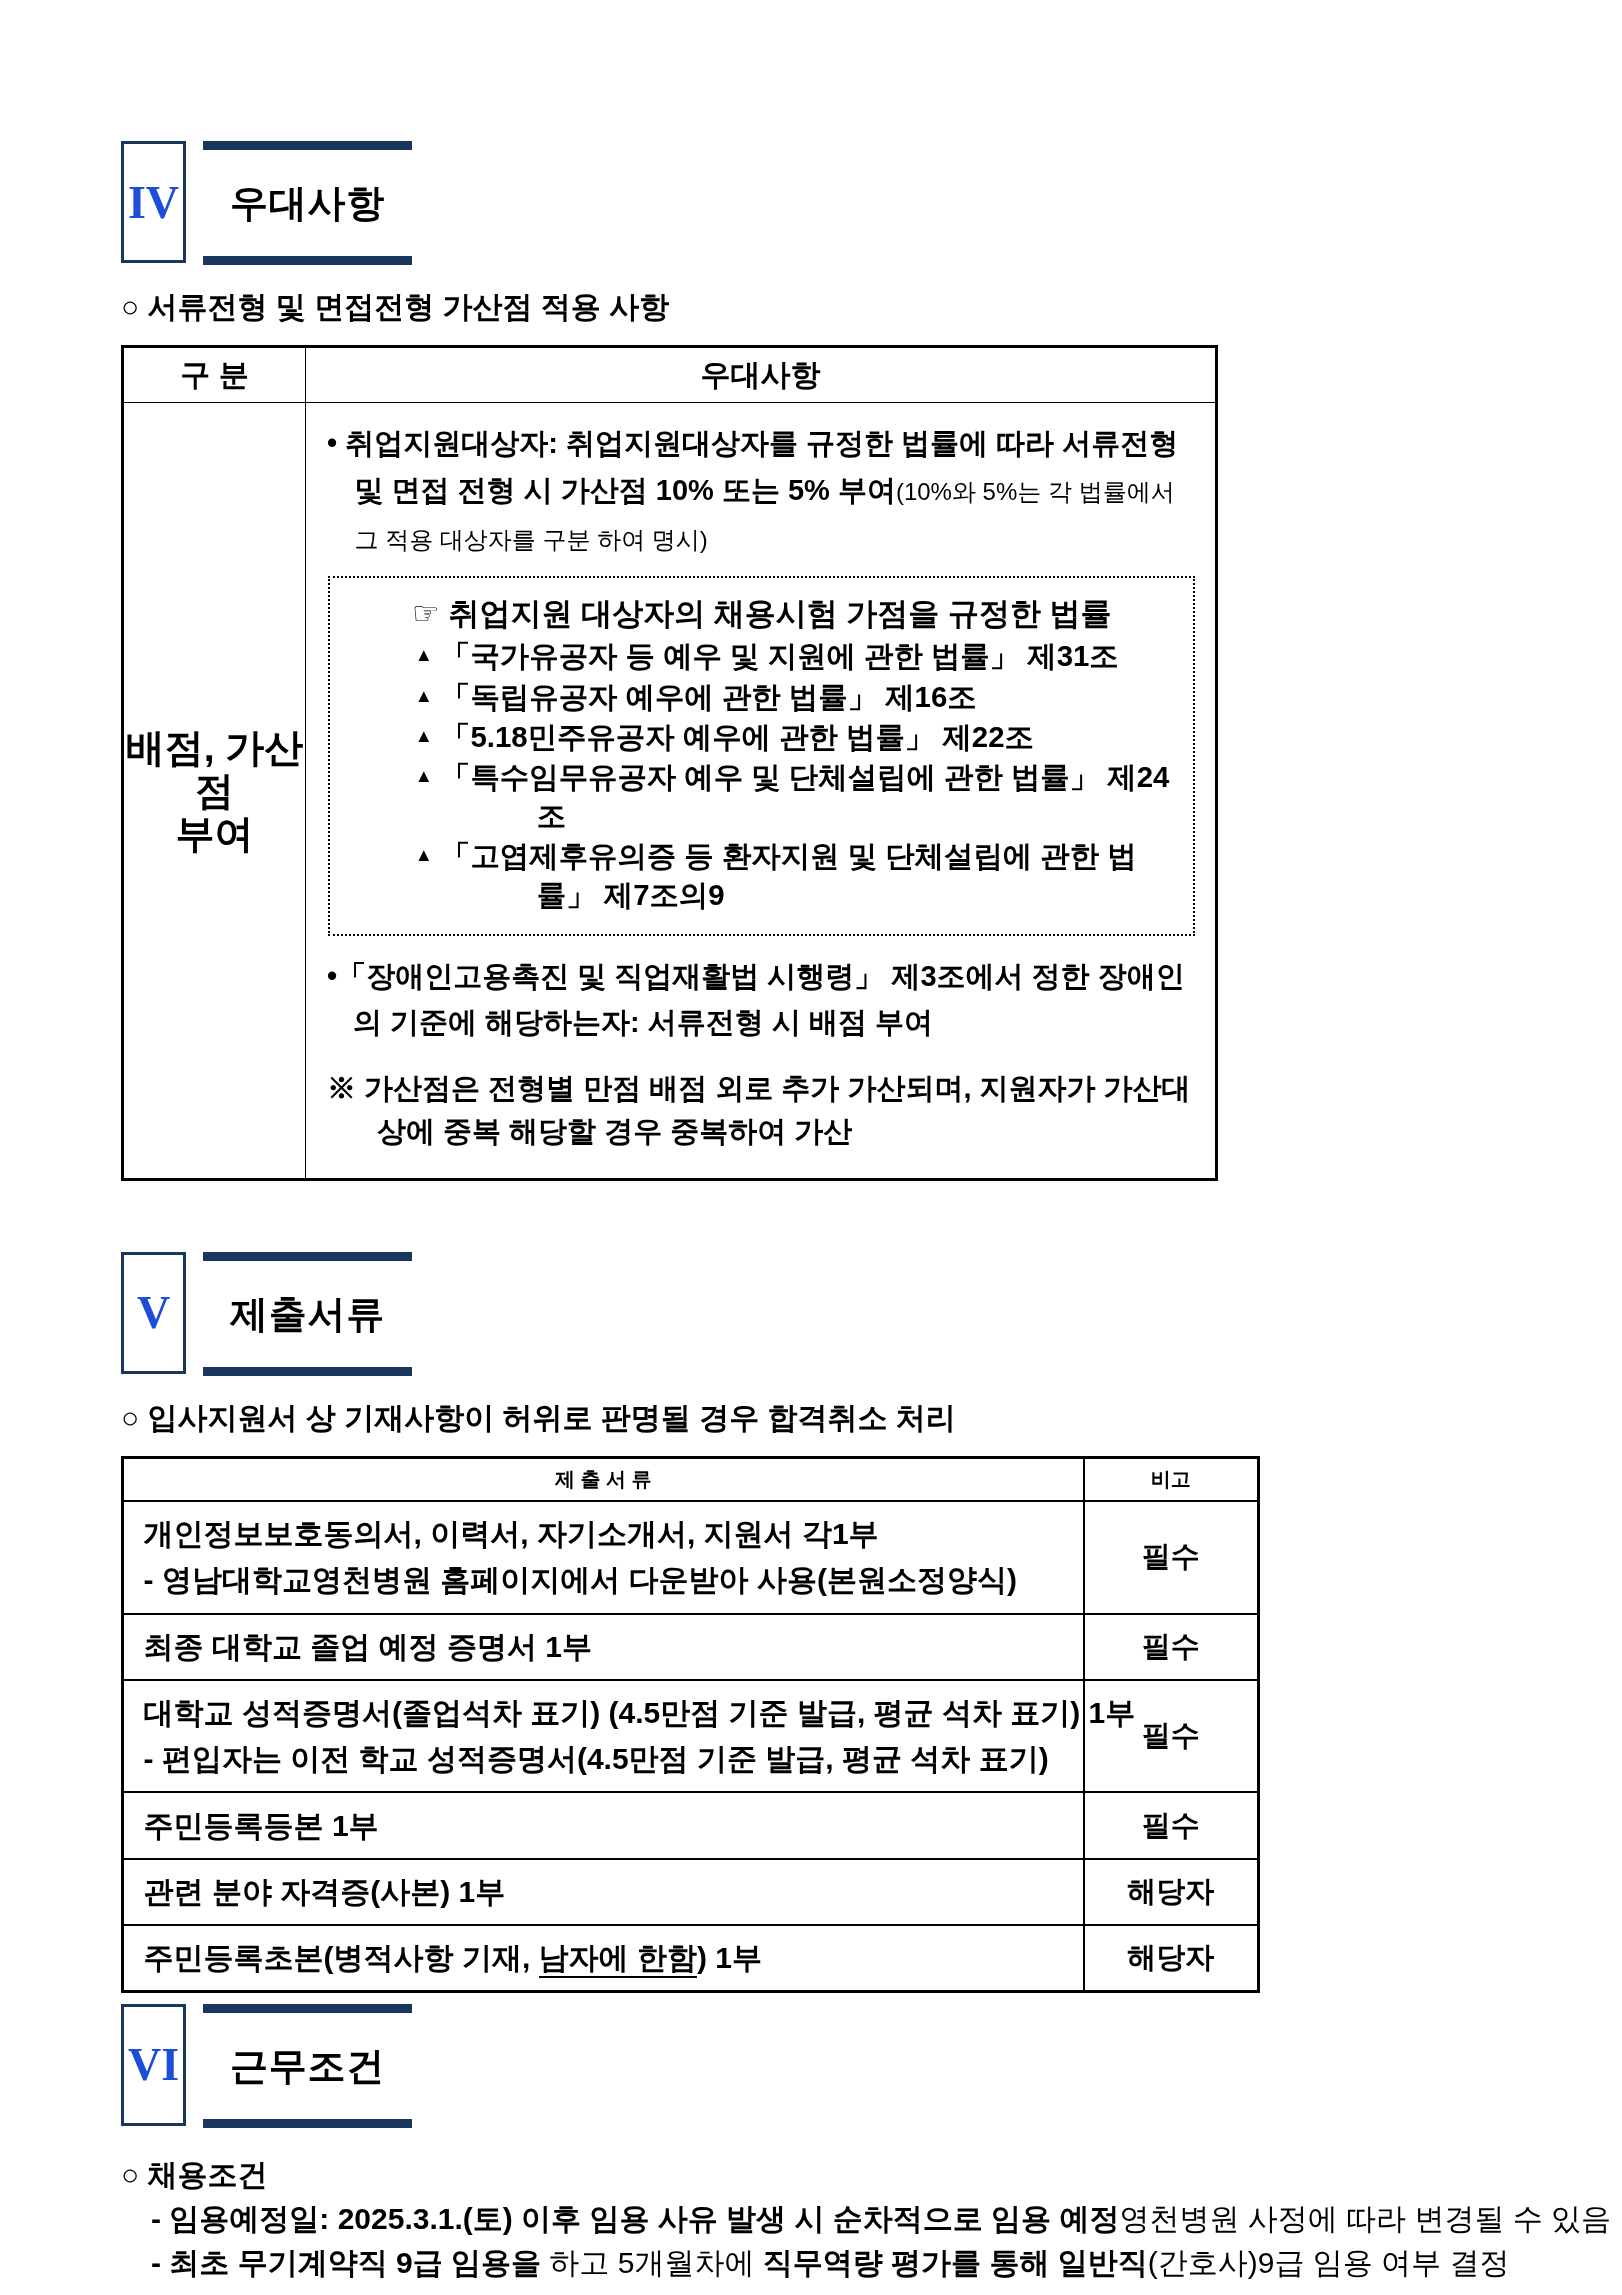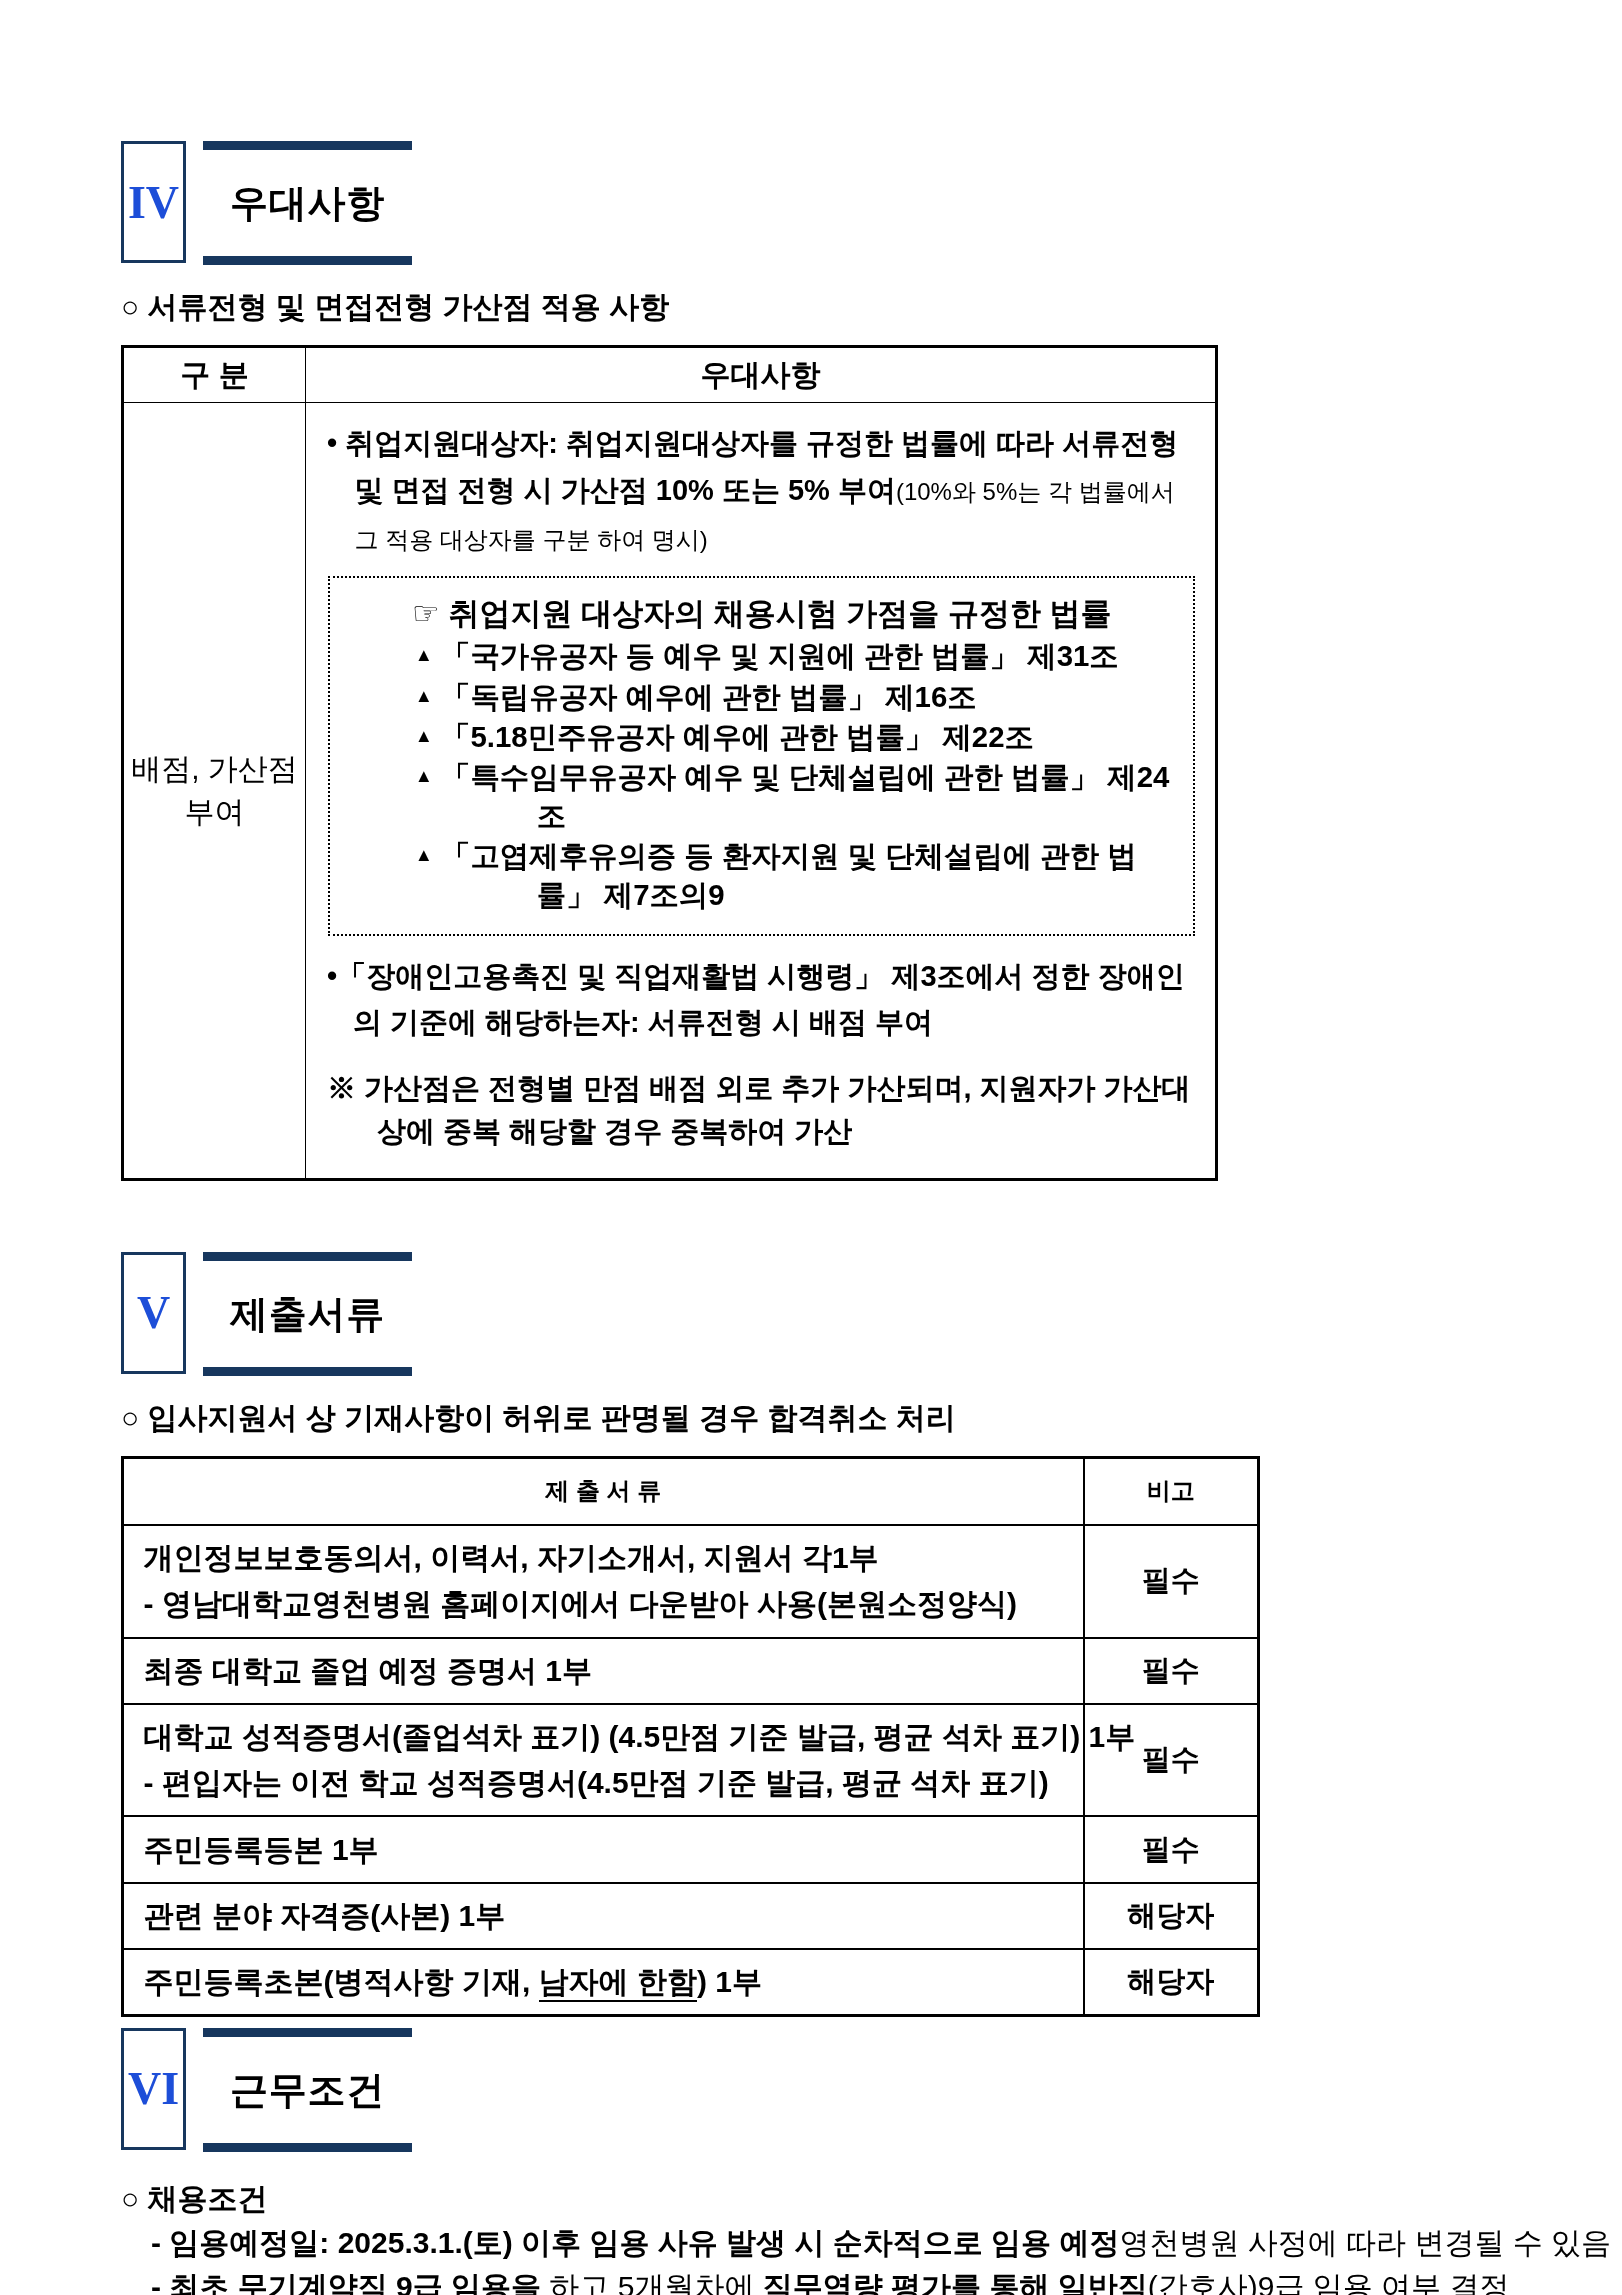--- a/index.html
+++ b/index.html
@@ -36,21 +36,21 @@
   .sec-title{
     font-size:38px;font-weight:700;text-align:center;
     letter-spacing:0.7px;line-height:1;
   }
   .intro{font-size:30px;margin-top:22px;}
   
   table{border-collapse:collapse;table-layout:fixed;}
   .t1{width:1097px;margin-top:17px;border:3.3px solid #000;}
   .t1 th,.t1 td{border:1.3px solid #000;box-sizing:border-box;vertical-align:middle;}
   .t1 th{height:56px;font-size:30px;font-weight:700;text-align:center;}
-  .t1 .label-cell{text-align:center;font-size:30px;line-height:43px;font-weight:400;}
+  .t1 .label-cell{text-align:center;font-size:39px;line-height:43px;font-weight:700;}
   .t1 .content-cell{padding:17px 18.3px 19.6px 21px;font-size:29px;vertical-align:top;}
   .hang-b1{padding-left:27.5px;text-indent:-27.5px;line-height:47px;}
   .mk{display:inline;}
   .small-txt{font-size:24px;font-weight:400;}
   .lawbox{
     border:2px dotted #000;
     margin:13px 1.3px 6.5px 1.3px;
     padding:14.4px 10.5px 19.6px 10.5px;
   }
   .lawtitle{text-align:center;font-size:31px;font-weight:700;line-height:43px;}
@@ -58,21 +58,21 @@
   .lawitem{
     padding-left:196px;text-indent:-122px;
     line-height:39px;font-size:29.4px;font-weight:700;
   }
   .tri{font-size:18.3px;vertical-align:5.2px;}
   .hang-b2{padding-left:26px;text-indent:-26px;line-height:46px;margin-top:17px;}
   .hang-note{padding-left:50px;text-indent:-50px;line-height:43px;margin-top:22px;margin-bottom:5.2px;}
   
   .t2{width:1139px;margin-top:17px;border:3.3px solid #000;}
   .t2 th,.t2 td{border:2px solid #000;box-sizing:border-box;vertical-align:middle;}
-  .t2 th{height:68px;font-size:24px;font-weight:700;text-align:center;}
+  .t2 th{height:44px;font-size:20px;font-weight:700;text-align:center;}
   .t2 .doc-cell{padding:9.2px 15.7px 9.2px 19.6px;font-size:30px;border-radius:27px;}
   .t2 .doc-cell .dline{line-height:46px;white-space:nowrap;}
   .t2 .note-cell{text-align:center;font-size:29px;margin-left:26px;}
   .r-tall{height:110px;}
   .r-std{height:63px;}
   .uline{border-bottom:2px solid #000;padding-bottom:1.3px;}
   
   .sec6-body{margin-top:25px;}
   .line{font-size:30px;line-height:44px;white-space:nowrap;}
   .ind1{text-indent:30px;}

